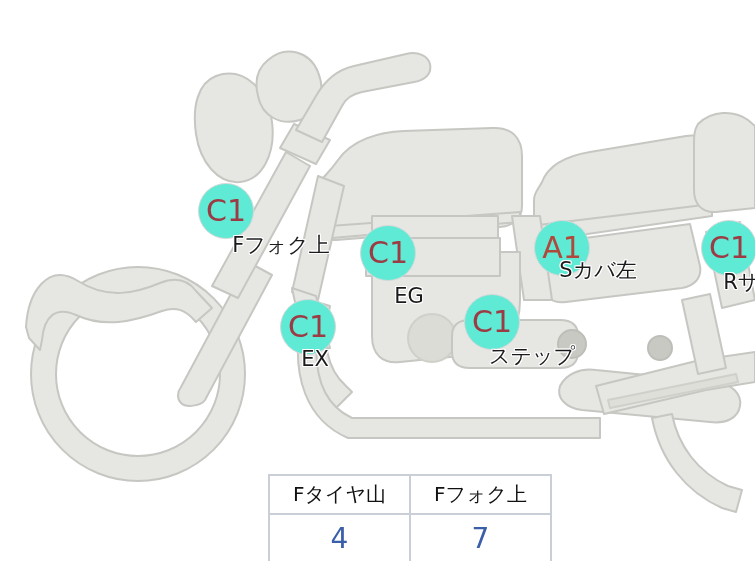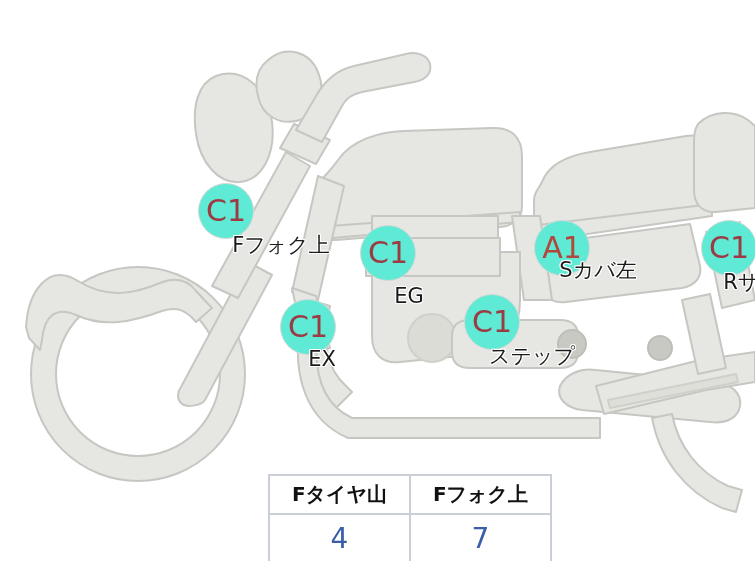--- a/index.html
+++ b/index.html
@@ -83,21 +83,21 @@
   #tyre-table td {
     border: 2px solid #c9ced7;
     width: 139px;
     height: 37px;
     padding: 0;
     text-align: center;
     vertical-align: middle;
   }
   #tyre-table th {
     font-size: 20px;
-    font-weight: bold;
+    font-weight: normal;
     color: #111111;
     font-family: "DejaVu Sans", "Liberation Sans", sans-serif;
   }
   #tyre-table td {
     font-size: 28px;
     color: #3a5fa8;
     height: 46px;
     font-family: "DejaVu Sans", "Liberation Sans", sans-serif;
   }
 </style>
@@ -293,21 +293,21 @@
     <div class="caption" style="left:36px; top:8px;">Sカバ左</div>
   </div>
 
   <div class="marker grade-c" style="left:729px; top:248px;">
     <div class="bubble">C1</div>
     <div class="caption" style="left:23px; top:20px;">Rサス</div>
   </div>
 
   <div class="marker grade-c" style="left:308px; top:327px;">
     <div class="bubble">C1</div>
-    <div class="caption" style="left:14px; top:20px;">EX</div>
+    <div class="caption" style="left:7px; top:20px;">EX</div>
   </div>
 
   <div class="marker grade-c" style="left:492px; top:322px;">
     <div class="bubble">C1</div>
     <div class="caption" style="left:40px; top:20px;text-align:center;">ステップ</div>
   </div>
 
   <table id="tyre-table">
     <thead>
       <tr>

